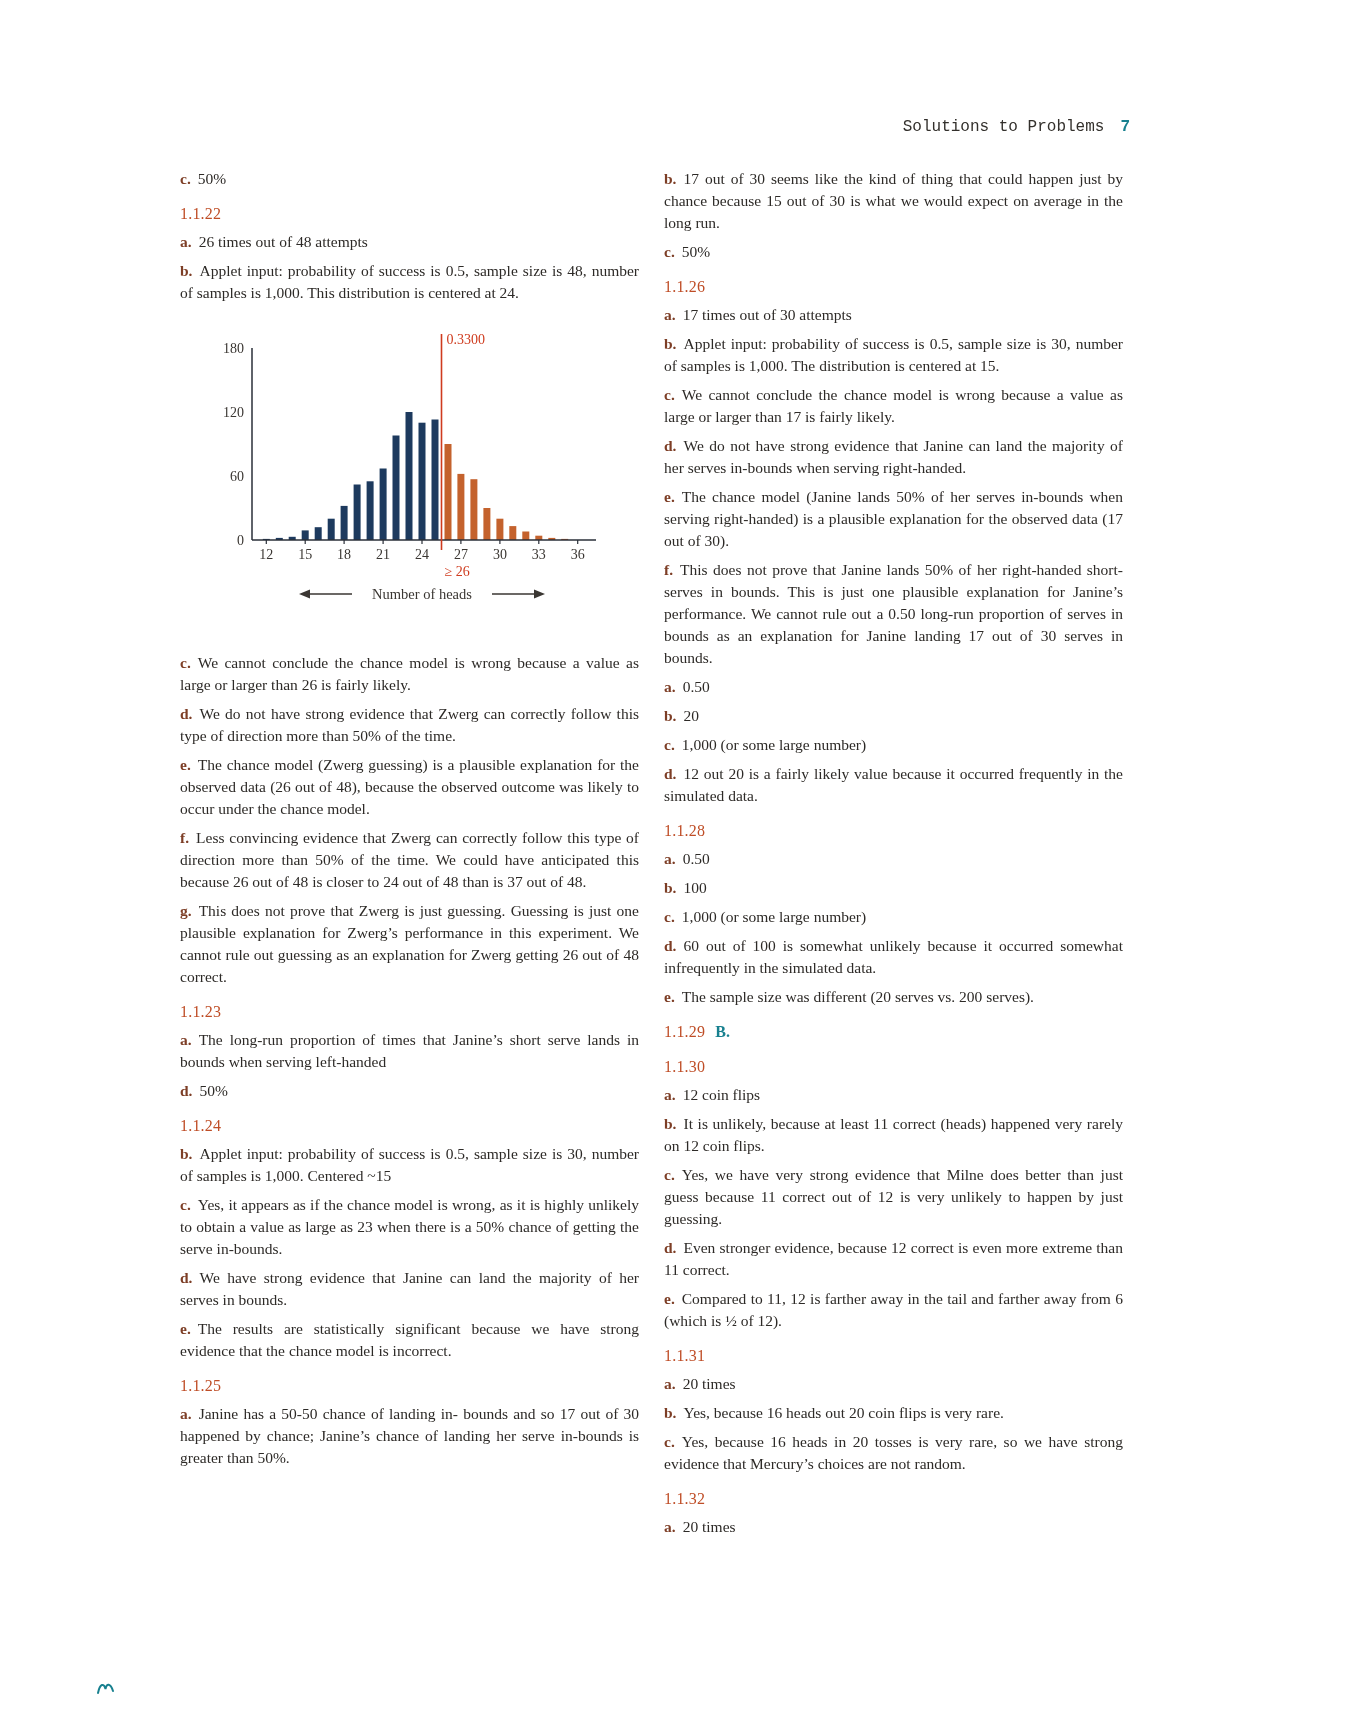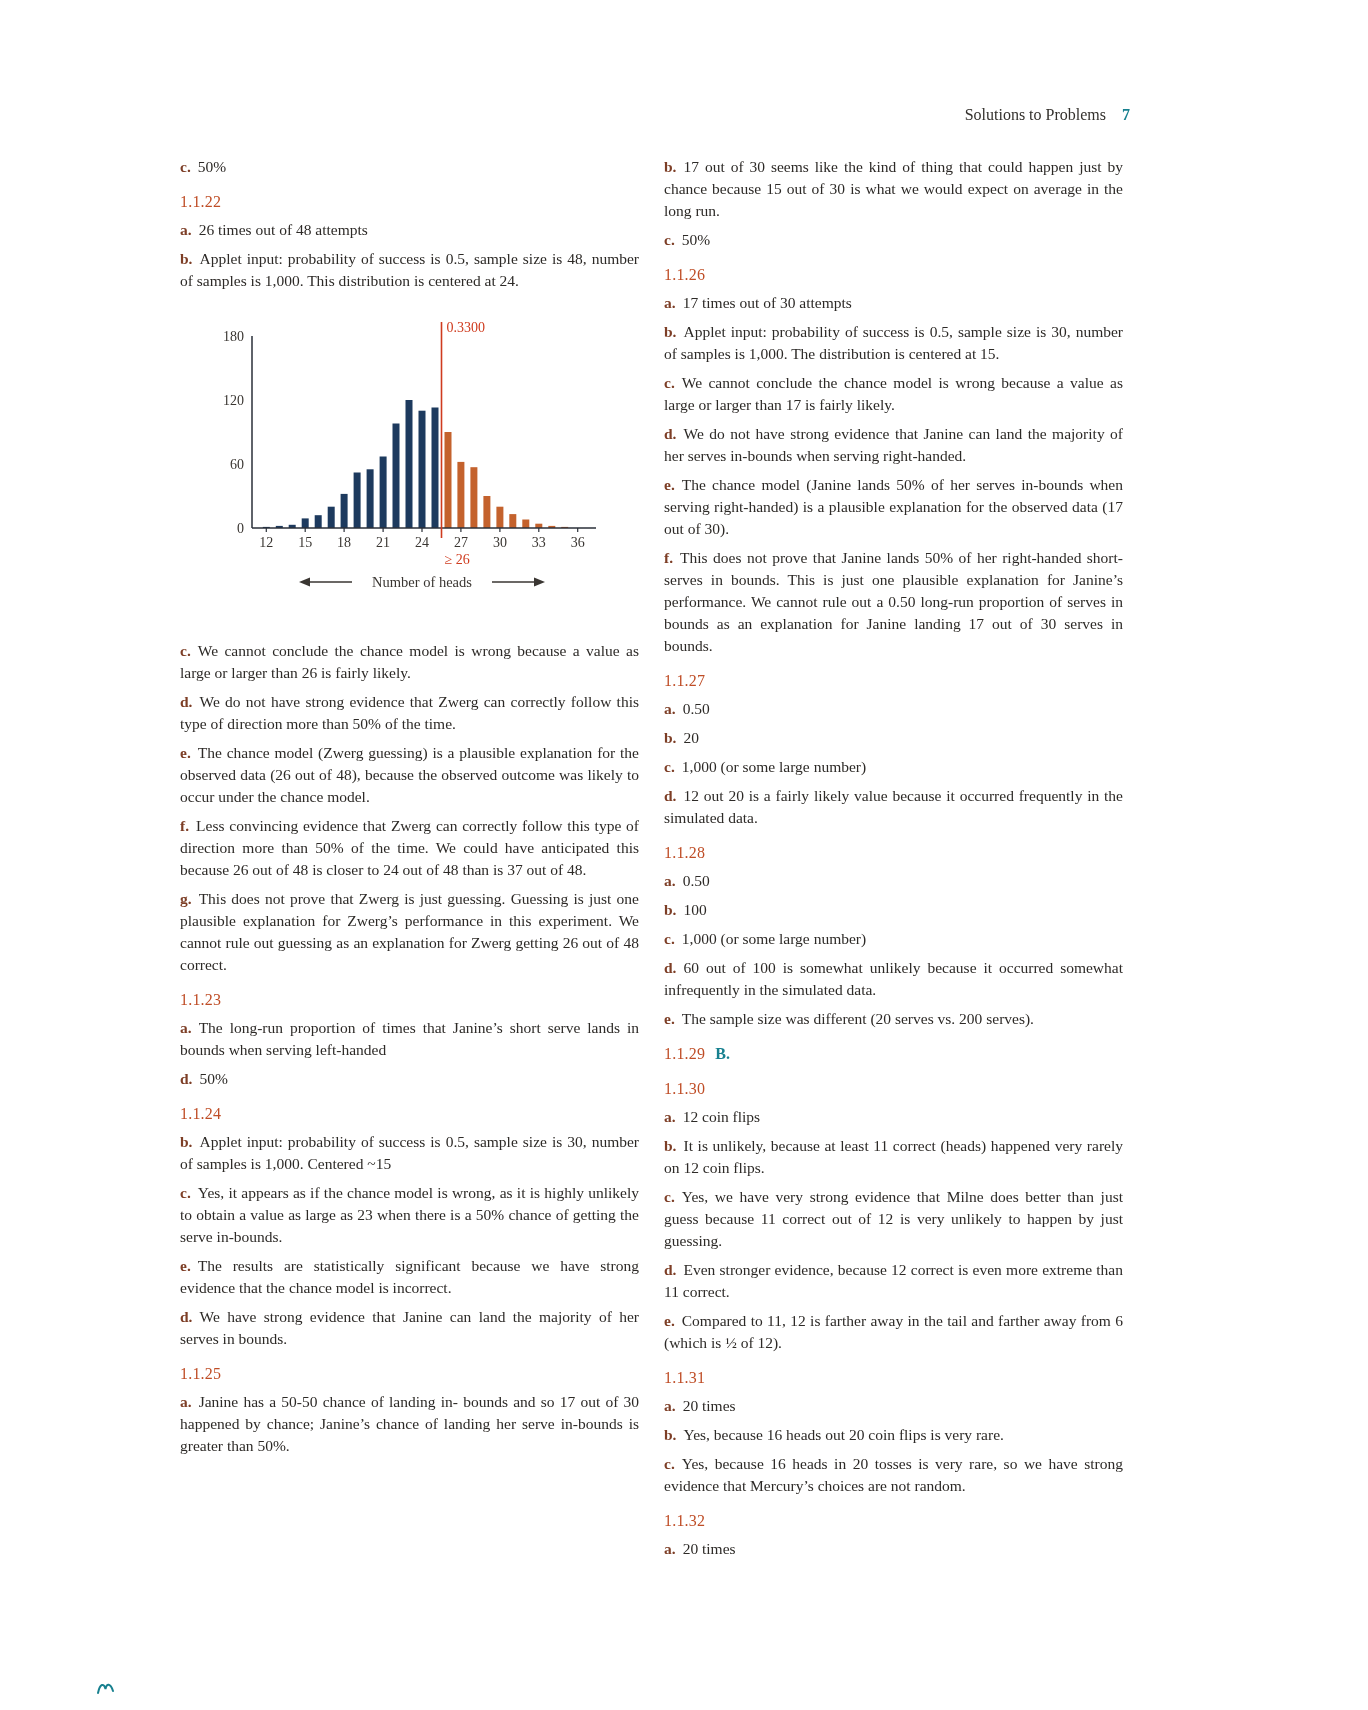--- a/index.html
+++ b/index.html
@@ -18,21 +18,22 @@
     width: 1368px; height: 1710px; position: relative; overflow: hidden;
     font-family: "Liberation Serif", serif;
     color: var(--text);
     font-size: 15.5px; line-height: 22px;
     hyphens: auto; -webkit-hyphens: auto;
   }
   .page { padding: 104px 238px 0 180px; }
   .header {
     display: flex; justify-content: flex-end; align-items: flex-end;
     margin-bottom: 30px;
-    font-family: Liberation Serif, serif;
+    font-family: Liberation Mono, monospace;
+    margin-top: 12px;
   }
   .header-title { font-size: 16px; color: #33302c; }
   .header-page { font-size: 16px; font-weight: bold; color: var(--teal); margin-left: 16px; }
   .columns { display: flex; gap: 25px; align-items: flex-start; }
   .col { width: 459px; }
   p.answer { text-align: justify; margin-bottom: 7px; }
   .letter { font-weight: bold; color: var(--letter); padding-right: 7px; }
   p.section { margin: 13px 0 6px; }
   .section-num { font-weight: normal; color: var(--orange); font-size: 16px; letter-spacing: 0.2px; }
   .inline-answer { font-weight: bold; color: var(--teal); margin-left: 10px; font-size: 16px; }
@@ -127,36 +128,35 @@
         <p class="answer"><span class="letter">d.</span><span>We do not have strong evidence that Zwerg can correctly follow this type of direction more than 50% of the time.</span></p>
         <p class="answer"><span class="letter">e.</span><span>The chance model (Zwerg guessing) is a plausible explanation for the observed data (26 out of 48), because the observed outcome was likely to occur under the chance model.</span></p>
         <p class="answer"><span class="letter">f.</span><span>Less convincing evidence that Zwerg can correctly follow this type of direction more than 50% of the time. We could have anticipated this because 26 out of 48 is closer to 24 out of 48 than is 37 out of 48.</span></p>
         <p class="answer"><span class="letter">g.</span><span>This does not prove that Zwerg is just guessing. Guessing is just one plausible explanation for Zwerg’s performance in this experiment. We cannot rule out guessing as an explanation for Zwerg getting 26 out of 48 correct.</span></p>
         <p class="section"><span class="section-num">1.1.23</span></p>
         <p class="answer"><span class="letter">a.</span><span>The long-run proportion of times that Janine’s short serve lands in bounds when serving left-handed</span></p>
         <p class="answer"><span class="letter">d.</span><span>50%</span></p>
         <p class="section"><span class="section-num">1.1.24</span></p>
         <p class="answer"><span class="letter">b.</span><span>Applet input: probability of success is 0.5, sample size is 30, number of samples is 1,000. Centered ~15</span></p>
         <p class="answer"><span class="letter">c.</span><span>Yes, it appears as if the chance model is wrong, as it is highly unlikely to obtain a value as large as 23 when there is a 50% chance of getting the serve in-bounds.</span></p>
+        <p class="answer"><span class="letter">d.</span><span>We have strong evidence that Janine can land the majority of her serves in bounds.</span></p>
         <p class="answer"><span class="letter">e.</span><span>The results are statistically significant because we have strong evidence that the chance model is incorrect.</span></p>
-        <p class="answer"><span class="letter">d.</span><span>We have strong evidence that Janine can land the majority of her serves in bounds.</span></p>
         <p class="section"><span class="section-num">1.1.25</span></p>
         <p class="answer"><span class="letter">a.</span><span>Janine has a 50-50 chance of landing in- bounds and so 17 out of 30 happened by chance; Janine’s chance of landing her serve in-bounds is greater than 50%.</span></p>
       </div>
     <div class="col" id="col-right">
         <p class="answer"><span class="letter">b.</span><span>17 out of 30 seems like the kind of thing that could happen just by chance because 15 out of 30 is what we would expect on average in the long run.</span></p>
         <p class="answer"><span class="letter">c.</span><span>50%</span></p>
         <p class="section"><span class="section-num">1.1.26</span></p>
         <p class="answer"><span class="letter">a.</span><span>17 times out of 30 attempts</span></p>
         <p class="answer"><span class="letter">b.</span><span>Applet input: probability of success is 0.5, sample size is 30, number of samples is 1,000. The distribution is centered at 15.</span></p>
         <p class="answer"><span class="letter">c.</span><span>We cannot conclude the chance model is wrong because a value as large or larger than 17 is fairly likely.</span></p>
         <p class="answer"><span class="letter">d.</span><span>We do not have strong evidence that Janine can land the majority of her serves in-bounds when serving right-handed.</span></p>
         <p class="answer"><span class="letter">e.</span><span>The chance model (Janine lands 50% of her serves in-bounds when serving right-handed) is a plausible explanation for the observed data (17 out of 30).</span></p>
         <p class="answer"><span class="letter">f.</span><span>This does not prove that Janine lands 50% of her right-handed short-serves in bounds. This is just one plausible explanation for Janine’s performance. We cannot rule out a 0.50 long-run proportion of serves in bounds as an explanation for Janine landing 17 out of 30 serves in bounds.</span></p>
-        <p class="section"><span class="section-num">1.1.27</span></p>
         <p class="answer"><span class="letter">a.</span><span>0.50</span></p>
         <p class="answer"><span class="letter">b.</span><span>20</span></p>
         <p class="answer"><span class="letter">c.</span><span>1,000 (or some large number)</span></p>
         <p class="answer"><span class="letter">d.</span><span>12 out 20 is a fairly likely value because it occurred frequently in the simulated data.</span></p>
         <p class="section"><span class="section-num">1.1.28</span></p>
         <p class="answer"><span class="letter">a.</span><span>0.50</span></p>
         <p class="answer"><span class="letter">b.</span><span>100</span></p>
         <p class="answer"><span class="letter">c.</span><span>1,000 (or some large number)</span></p>
         <p class="answer"><span class="letter">d.</span><span>60 out of 100 is somewhat unlikely because it occurred somewhat infrequently in the simulated data.</span></p>
         <p class="answer"><span class="letter">e.</span><span>The sample size was different (20 serves vs. 200 serves).</span></p>

